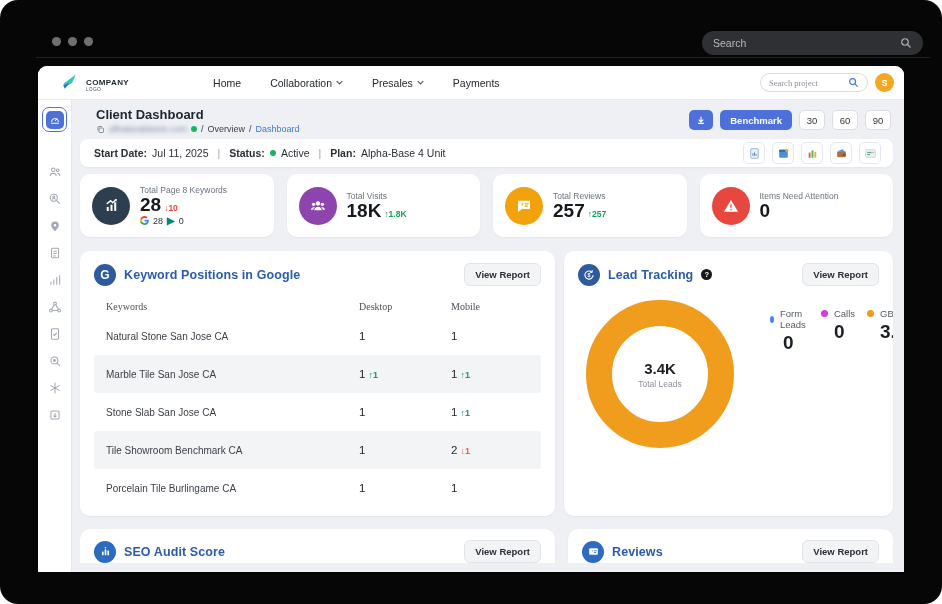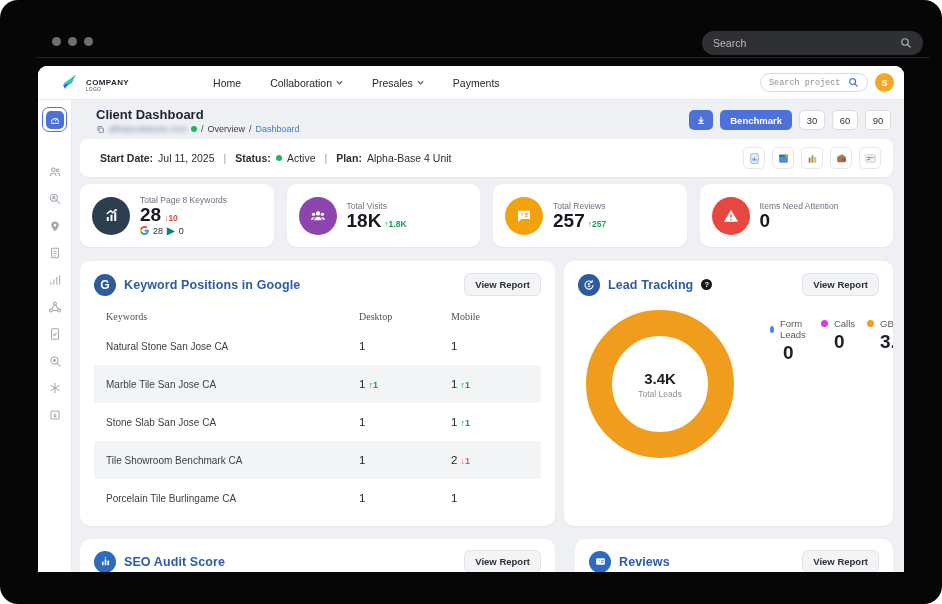--- a/index.html
+++ b/index.html
@@ -20,21 +20,21 @@
 
   
   .topnav { height:34px; background:#fff; border-bottom:1px solid #e8eaee; display:flex; align-items:center; padding:0 10px 0 22px; position:relative; }
   .logo { display:flex; align-items:flex-end; gap:7px; }
   .logo-text { line-height:1; }
   .logo-text b { display:block; font-size:8px; letter-spacing:.4px; color:#1e242c; }
   .logo-text i { display:block; font-style:normal; font-size:4.5px; letter-spacing:.6px; color:#3a4250; margin-top:1px; }
   .navlinks { display:flex; gap:29px; margin-left:84px; }
   .navlink { font-size:10.5px; color:#24292f; font-weight:500; display:flex; align-items:center; gap:4px; cursor:pointer; }
   .proj-search { margin-left:auto; width:108px; height:19px; border:1px solid #d7dbe2; border-radius:10px; display:flex; align-items:center; padding:0 8px; background:#fff; }
-  .proj-search input { flex:1; width:70px; background:transparent; border:none; outline:none; font-size:8.5px; color:#444; font-family:Liberation Mono, monospace; }
+  .proj-search input { flex:1; width:70px; background:transparent; border:none; outline:none; font-size:8.5px; color:#444; font-family:Liberation Serif, serif; }
   .proj-search input::placeholder { color:#8a8f98; }
   .avatar { width:19px; height:19px; border-radius:50%; background:#f5a623; color:#fff; font-size:9px; font-weight:700; display:flex; align-items:center; justify-content:center; margin-left:7px; }
 
   
   .app-body { display:flex; height:472px; }
   .sidebar { width:34px; background:#fff; border-right:1px solid #e7e9ee; display:flex; flex-direction:column; align-items:center; padding-top:7px; }
   .side-active { width:25px; height:25px; border:1.5px solid #4e71d9; border-radius:7px; display:flex; align-items:center; justify-content:center; }
   .side-active .inner { width:18px; height:18px; background:#4e71d9; border-radius:5px; display:flex; align-items:center; justify-content:center; }
   .side-icons { margin-top:33px; display:flex; flex-direction:column; gap:13px; align-items:center; }
   .sicon { width:14px; height:14px; color:#a3a9b4; }
@@ -46,21 +46,21 @@
   .breadcrumb { display:flex; align-items:center; gap:4px; margin-top:2px; font-size:9px; color:#3c4043; }
   .domain { filter:blur(2px); color:#7d88a8; }
   .dot-green { width:6px; height:6px; border-radius:50%; background:#18b663; display:inline-block; }
   .crumb-link { color:#3f7ad6; }
   .header-controls { display:flex; align-items:center; gap:7px; margin-top:3px; }
   .btn-blue { background:#4e71d9; color:#fff; border:none; border-radius:5px; font-size:9.5px; font-weight:600; height:20px; padding:0 10px; display:flex; align-items:center; justify-content:center; cursor:pointer; font-family:inherit; }
   .btn-dl { width:24px; padding:0; }
   .btn-range { background:#fff; border:1px solid #d9dde3; border-radius:5px; height:20px; width:26px; font-size:9.5px; color:#333; display:flex; align-items:center; justify-content:center; cursor:pointer; font-family:inherit; }
 
   
-  .status-bar { background:#fff; border-radius:8px; height:38px; display:flex; align-items:center; padding:0 12px 0 20px; box-shadow:0 1px 2px rgba(20,30,50,.05); }
+  .status-bar { background:#fff; border-radius:8px; height:28px; display:flex; align-items:center; padding:0 12px 0 14px; box-shadow:0 1px 2px rgba(20,30,50,.05); }
   .status-text { font-size:10.5px; color:#2a2f36; display:flex; align-items:center; gap:5px; }
   .status-text b { font-weight:700; }
   .pipe { color:#9aa0a8; margin:0 4px; }
   .mini-icons { margin-left:auto; display:flex; gap:7px; }
   .mini-btn { width:22px; height:22px; background:#fff; border:1px solid #e4e7ec; border-radius:5px; display:flex; align-items:center; justify-content:center; cursor:pointer; }
 
   
   .kpi-row { display:flex; gap:13px; margin-top:7px; }
   .kpi-card { flex:1; background:#fff; border-radius:10px; height:63px; display:flex; align-items:center; gap:10px; padding:0 10px 0 12px; box-shadow:0 1px 2px rgba(20,30,50,.05); }
   .kpi-circle { width:38px; height:38px; border-radius:50%; flex:none; display:flex; align-items:center; justify-content:center; }
@@ -100,21 +100,21 @@
   .donut-center { position:absolute; inset:26px; display:flex; flex-direction:column; align-items:center; justify-content:center; }
   .donut-val { font-size:15px; font-weight:700; color:#1b1f24; }
   .donut-lbl { font-size:8.5px; color:#8a8f98; margin-top:2px; }
   .legend { margin-left:36px; display:flex; flex-direction:row; gap:12px; padding-top:8px;justify-content:flex-end; }
   .legend-item .l-top { display:flex; align-items:center; gap:6px; font-size:9.5px; color:#555b63; }
   .l-dot { width:7px; height:7px; border-radius:50%; }
   .l-blue { background:#4285f4; } .l-magenta { background:#d63ddb; } .l-orange { background:#f09c1c; }
   .l-val { font-size:19px; font-weight:600; color:#1b1f24; margin:2px 0 0 13px; display:flex; align-items:baseline; gap:3px; }
 
   
-  .bottom-row { display:flex; gap:20px; margin-top:13px; height:34px; overflow:hidden; }
+  .bottom-row { display:flex; gap:13px; margin-top:13px; height:34px; overflow:hidden; }
   .bpanel { height:60px; padding:11px 14px 0; }
   .bpanel .badge-circle { background:#2d6bbf; }
 </style>
 </head>
 <body>
 
 <div class="frame">
 
   <div class="chrome">
     <div class="win-dots">

